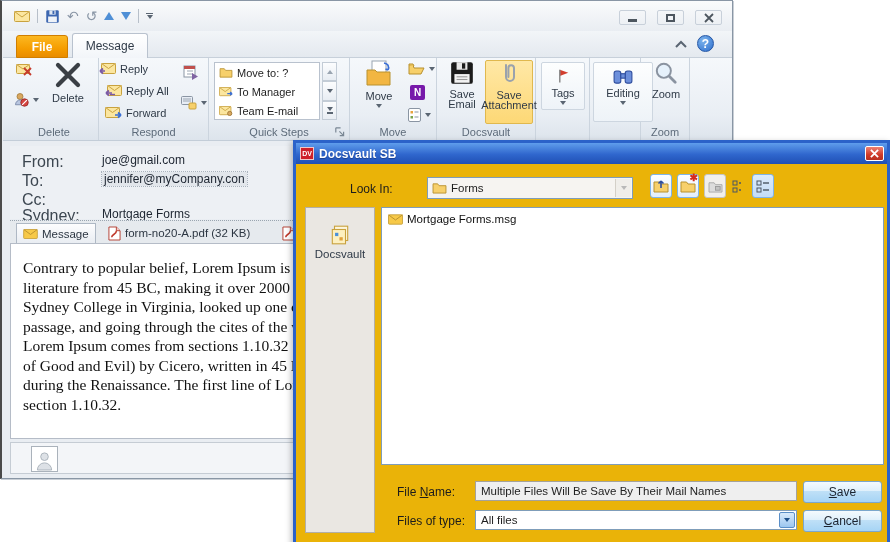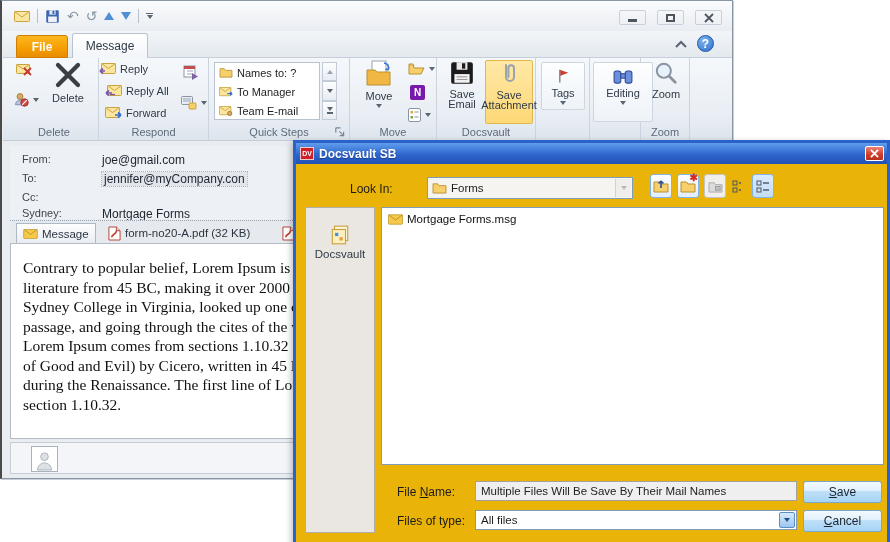--- a/index.html
+++ b/index.html
@@ -58,21 +58,21 @@
   .qs-scroll { position:absolute; left:113px; top:4px; width:15px; height:58px; display:flex; flex-direction:column; }
   .qs-sbtn { flex:1; border:1px solid #c3ccd6; background:linear-gradient(#fcfdfe,#e8edf3); display:flex; align-items:center; justify-content:center; flex-direction:column; }
   .tri-s-up { width:0;height:0;border-left:3px solid transparent;border-right:3px solid transparent;border-bottom:4px solid #9aa5b1; }
   .tri-s-down { width:0;height:0;border-left:3px solid transparent;border-right:3px solid transparent;border-top:4px solid #5a6572; }
   .mini-bar { width:6px; height:1.5px; background:#5a6572; margin-top:1px; }
   .launcher { position:absolute; right:3px; bottom:2px; width:12px; height:12px; }
   .hl-btn { background:linear-gradient(#ffe8a6,#fdd876); border:1px solid #e0b84e; border-radius:2px; }
 
   
   #msgheader { left:8px; top:145px; width:719px; height:73px; background:#edf0f4; }
-  .hdr-row { position:absolute; left:12px; font-size:11px; color:#3c4650; }
+  .hdr-row { position:absolute; left:12px; font-size:16px; color:#3c4650; }
   .hdr-val { position:absolute; left:92px; font-size:12px; color:#1c2430; white-space:nowrap; }
   .to-chip { background:#e2e6eb; outline:1px dotted #aab3bd; padding:0 2px; }
 
   
   #attachbar { left:8px; top:219px; width:719px; height:23px; background:#e6eaee; border-top:1px dotted #9aa5b0; }
   .atab { position:absolute; top:2px; height:20px; display:flex; align-items:center; gap:4px; font-size:11.5px; padding:0 6px; white-space:nowrap; color:#2c3642; }
   .atab.selected { background:linear-gradient(#fdfdfe,#e9edf2); border:1px solid #aeb8c4; border-bottom:none; }
 
   
   #msgbody { left:8px; top:242px; width:719px; height:196px; background:#fff; border:1px solid #b5bcc7; overflow:hidden; }
@@ -244,21 +244,21 @@
         </div>
         <div class="rlabel">Respond</div>
       </div>
 
       <div class="rgroup" style="left:206px; width:141px;">
         <div class="qs-box">
           <div class="qs-row">
             <svg class="i" width="14" height="11" viewBox="0 0 16 13">
                 <path d="M1 3 L1 12 L15 12 L15 4 L7.5 4 L6 2 L1 2 Z" fill="#f7d06b" stroke="#b8912f"></path>
               </svg>
-            <span>Names to: ?</span>
+            <span>Move to: ?</span>
           </div>
           <div class="qs-row">
             <svg class="i" width="14" height="10" viewBox="0 0 17 12">
                 <rect x="0.5" y="0.5" width="14" height="10" rx="1" fill="#fbe6a0" stroke="#c9a23e"></rect>
                 <path d="M0.5 0.5 L7.5 5.5 L14.5 0.5" fill="none" stroke="#c9a23e"></path>
                 <path d="M10 8 L16 8 M16 8 L13.5 6 M16 8 L13.5 10" stroke="#3b6fd4" stroke-width="1.5" fill="none"></path>
               </svg>
             <span>To Manager</span>
           </div>
           <div class="qs-row">

